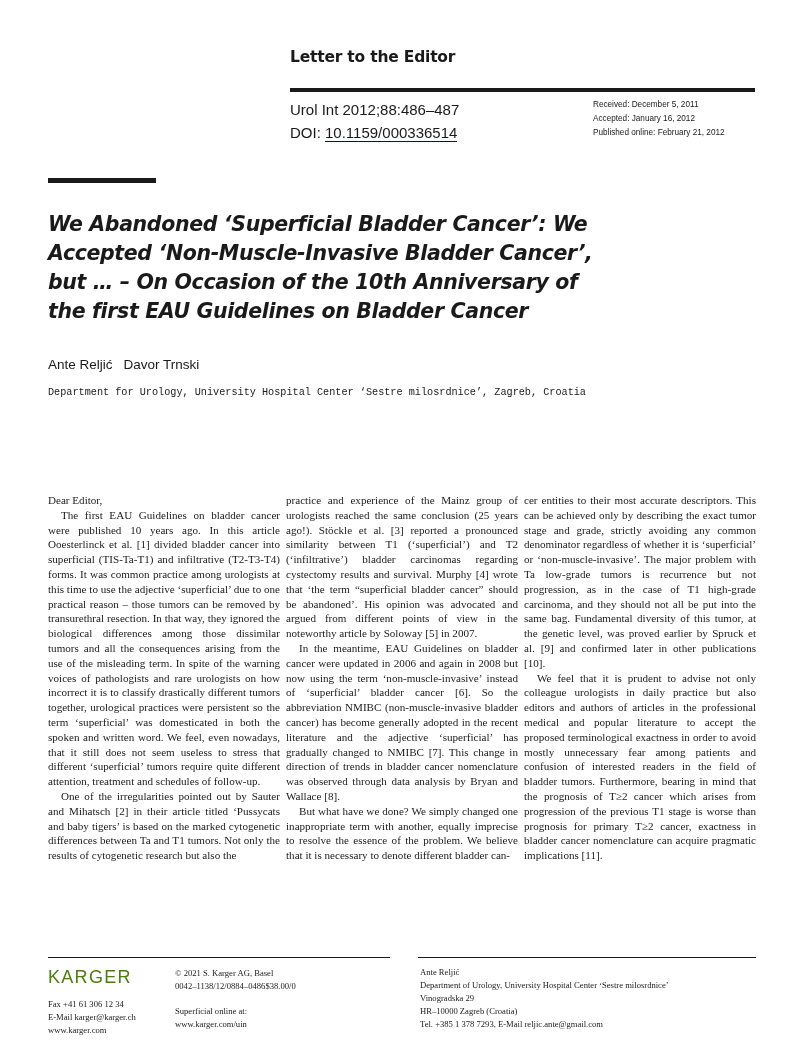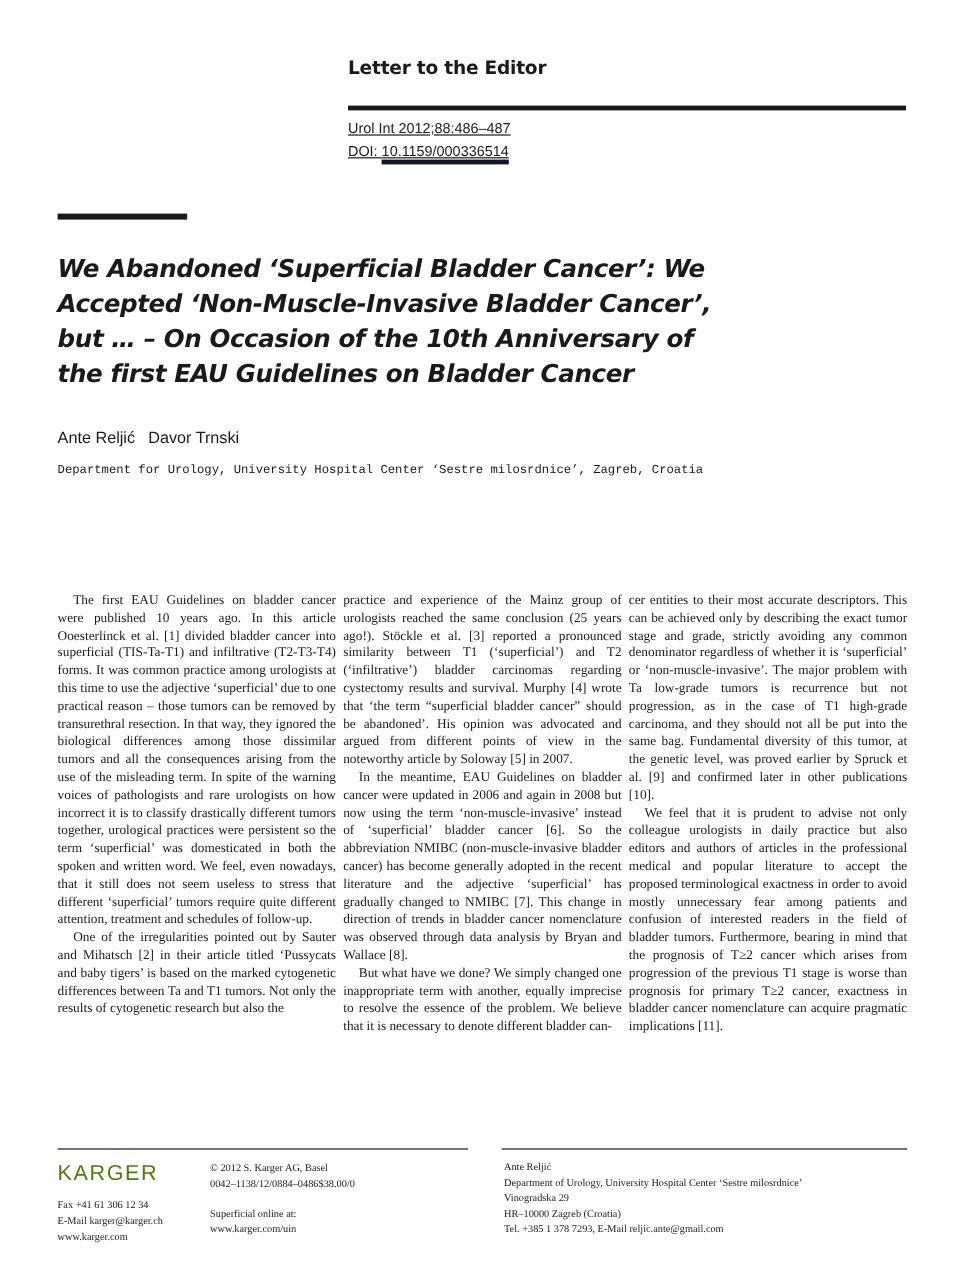--- a/index.html
+++ b/index.html
@@ -67,30 +67,29 @@
     width: 465px;
     height: 4px;
     background: #1a1a1a;
   }
 
   .cite-block {
     position: absolute;
     left: 290px;
     top: 98px;
     font-family: "Liberation Sans", sans-serif;
-    font-size: 12px;
+    font-size: 15px;
     line-height: 1.55;
     color: #1a1a1a;
-    text-decoration: underline;
   }
   .doi-line { white-space: nowrap; }
   .doi-link {
     color: #1a1a1a;
     text-decoration: none;
-    border-bottom: 4px solid #0f172a;
+    border-bottom: 1px solid #0f172a;
     padding-bottom: 0px;
   }
 
   .dates-block {
     position: absolute;
     left: 593px;
     top: 98px;
     font-family: "Liberation Sans", sans-serif;
     font-size: 8.2px;
     line-height: 1.72;
@@ -244,32 +243,38 @@
 
   <div class="section-label">Letter to the Editor</div>
 
   <div class="header-rule"></div>
 
   <div class="cite-block">
     <div>Urol Int 2012;88:486–487</div>
     <div class="doi-line"><span>DOI: </span><a class="doi-link" href="#">10.1159/000336514</a></div>
   </div>
 
+  <div class="dates-block">
+    <div>Received: December 5, 2011</div>
+    <div>Accepted: January 16, 2012</div>
+    <div>Published online: February 21, 2012</div>
+  </div>
 
   <div class="title-rule"></div>
   <h1 class="article-title">We Abandoned ‘Superficial Bladder Cancer’: We Accepted ‘Non-Muscle-Invasive Bladder Cancer’, but … – On Occasion of the 10th Anniversary of the first EAU Guidelines on Bladder Cancer</h1>
 
   <div class="authors">
     <span class="author-name">Ante Reljić</span><span class="author-name">Davor Trnski</span>
   </div>
 
   <div class="affiliation">Department for Urology, University Hospital Center ‘Sestre milosrdnice’, Zagreb, Croatia</div>
 
   <div class="body-cols">
     <div class="col col-1">
+      <p class="salutation">Dear Editor,</p>
       <p class="indent">The first EAU Guidelines on bladder cancer were published 10 years ago. In this article Ooesterlinck et al. [1] divided bladder cancer into superficial (TIS-Ta-T1) and infiltrative (T2-T3-T4) forms. It was common practice among urologists at this time to use the adjective ‘superficial’ due to one practical reason – those tumors can be removed by transurethral resection. In that way, they ignored the biological differences among those dissimilar tumors and all the consequences arising from the use of the misleading term. In spite of the warning voices of pathologists and rare urologists on how incorrect it is to classify drastically different tumors together, urological practices were persistent so the term ‘superficial’ was domesticated in both the spoken and written word. We feel, even nowadays, that it still does not seem useless to stress that different ‘superficial’ tumors require quite different attention, treatment and schedules of follow-up.</p>
       <p class="indent">One of the irregularities pointed out by Sauter and Mihatsch [2] in their article titled ‘Pussycats and baby tigers’ is based on the marked cytogenetic differences between Ta and T1 tumors. Not only the results of cytogenetic research but also the</p>
     </div>
     <div class="col col-2">
       <p>practice and experience of the Mainz group of urologists reached the same conclusion (25 years ago!). Stöckle et al. [3] reported a pronounced similarity between T1 (‘superficial’) and T2 (‘infiltrative’) bladder carcinomas regarding cystectomy results and survival. Murphy [4] wrote that ‘the term “superficial bladder cancer” should be abandoned’. His opinion was advocated and argued from different points of view in the noteworthy article by Soloway [5] in 2007.</p>
       <p class="indent">In the meantime, EAU Guidelines on bladder cancer were updated in 2006 and again in 2008 but now using the term ‘non-muscle-invasive’ instead of ‘superficial’ bladder cancer [6]. So the abbreviation NMIBC (non-muscle-invasive bladder cancer) has become generally adopted in the recent literature and the adjective ‘superficial’ has gradually changed to NMIBC [7]. This change in direction of trends in bladder cancer nomenclature was observed through data analysis by Bryan and Wallace [8].</p>
       <p class="indent">But what have we done? We simply changed one inappropriate term with another, equally imprecise to resolve the essence of the problem. We believe that it is necessary to denote different bladder can-</p>
     </div>
     <div class="col col-3">
       <p>cer entities to their most accurate descriptors. This can be achieved only by describing the exact tumor stage and grade, strictly avoiding any common denominator regardless of whether it is ‘superficial’ or ‘non-muscle-invasive’. The major problem with Ta low-grade tumors is recurrence but not progression, as in the case of T1 high-grade carcinoma, and they should not all be put into the same bag. Fundamental diversity of this tumor, at the genetic level, was proved earlier by Spruck et al. [9] and confirmed later in other publications [10].</p>
@@ -281,21 +286,21 @@
   <div class="footer-rule-right"></div>
 
   <div class="karger-logo">KARGER</div>
   <div class="karger-contact">
     <div>Fax +41 61 306 12 34</div>
     <div>E-Mail karger@karger.ch</div>
     <div>www.karger.com</div>
   </div>
 
   <div class="copyright-block">
-    <div>© 2012 S. Karger AG, Basel</div>
+    <div>© 2021 S. Karger AG, Basel</div>
     <div>0042–1138/12/0884–0486$38.00/0</div>
   </div>
 
   <div class="online-block">
     <div>Superficial online at:</div>
     <div>www.karger.com/uin</div>
   </div>
 
   <div class="correspondence">
     <div>Ante Reljić</div>

